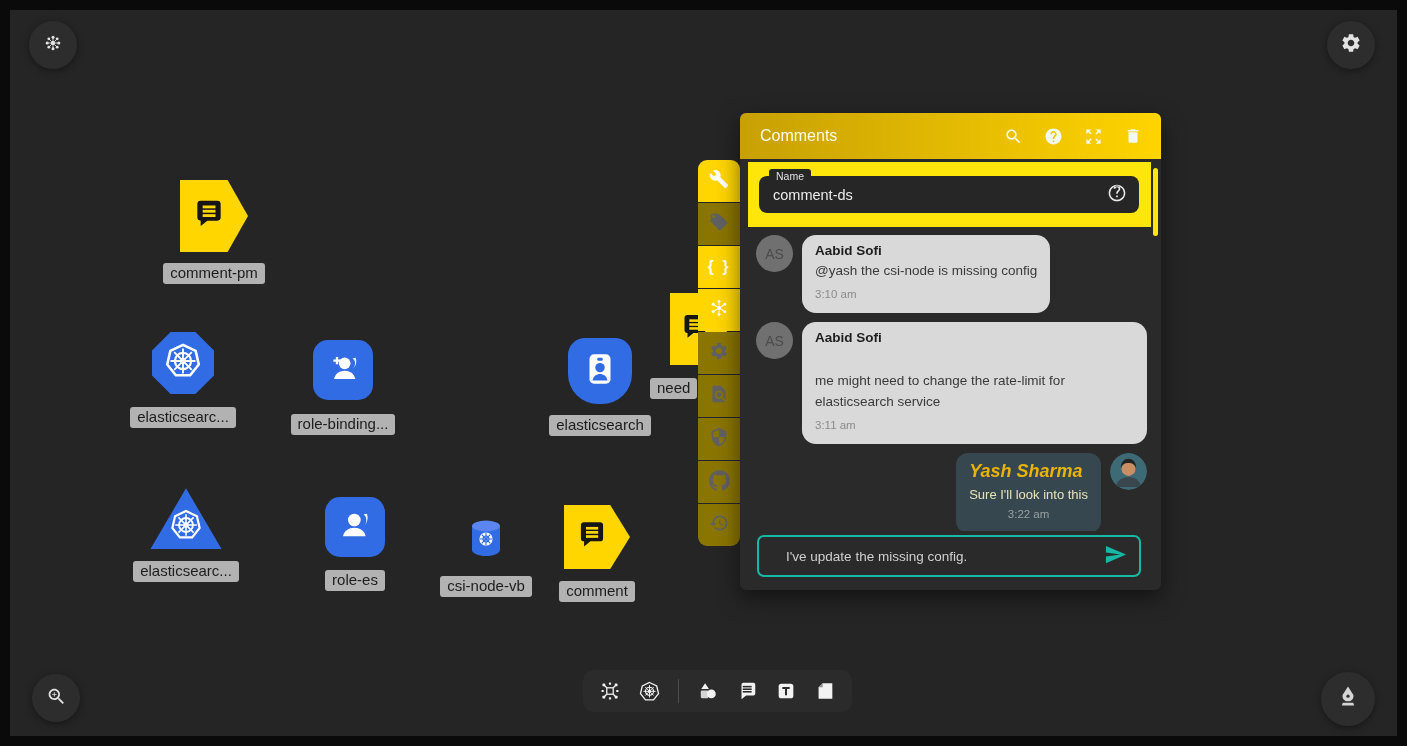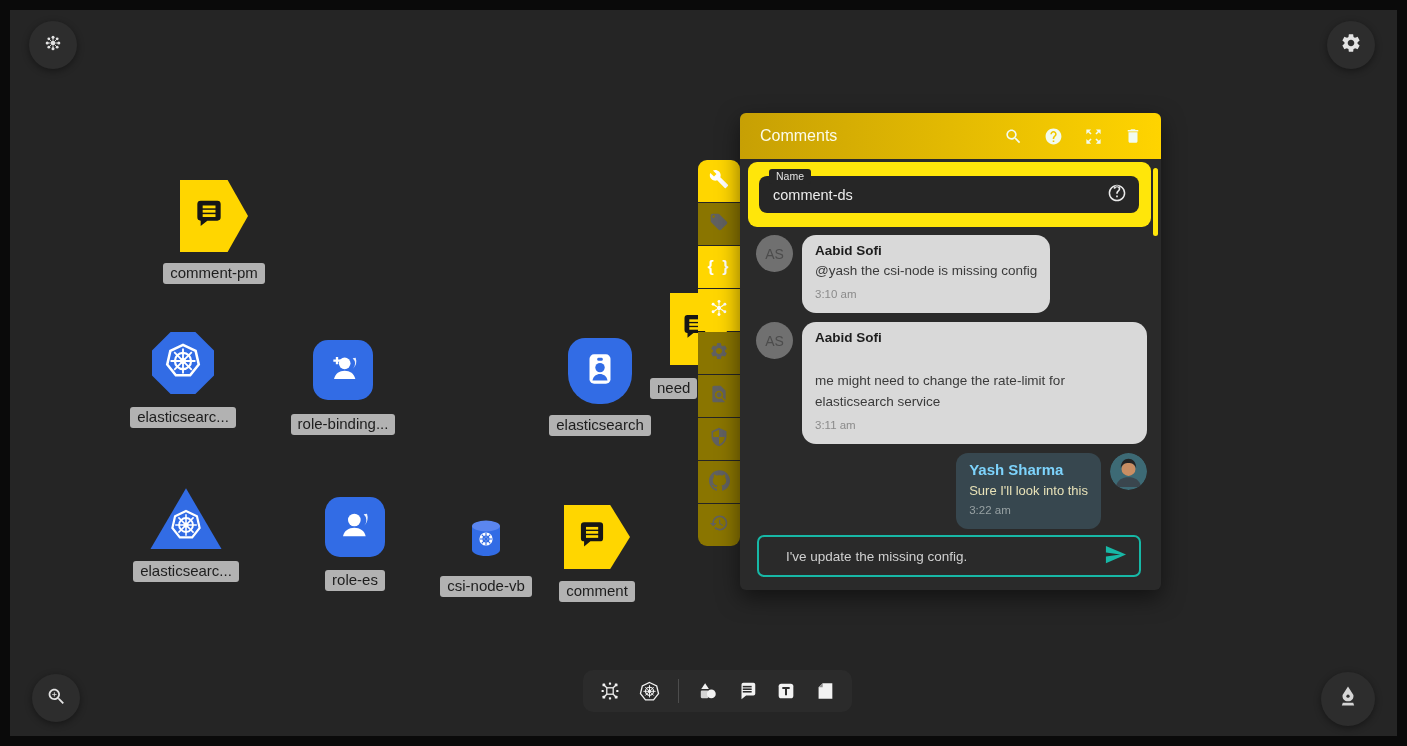--- a/index.html
+++ b/index.html
@@ -26,39 +26,39 @@
   .tbtn.on  { background:#FFD600; color:#ffffff; }
   .tbtn.off { background:#8A7500; color:#616161; }
   .braces { font-weight:bold; font-size:16px; letter-spacing:2px; }
 
   
   .panel { position:absolute; left:730px; top:103px; width:421px; height:477px; background:#2a2a2a; border-radius:6px; z-index:10; box-shadow:0 8px 22px rgba(0,0,0,.5); display:flex; flex-direction:column; }
   .panel-header { height:46px; background:linear-gradient(90deg,#C7A004,#FFD400); display:flex; align-items:center; padding:0 19px 0 20px; border-radius:6px 6px 0 0; flex-shrink:0; }
   .panel-title { font-size:16px; color:#fbfbe9; flex:1; }
   .ph-icons { display:flex; gap:21px; color:#f2fbef; align-items:center; }
   .ph-icons svg { display:block; cursor:pointer; }
-  .name-section { background:#FFE60A; margin:3px 10px 0 8px; padding:14px 12px 14px 11px; position:relative; flex-shrink:0;border-radius:9px; }
+  .name-section { background:#FFE60A; margin:3px 10px 0 8px; padding:14px 12px 14px 11px; position:relative; flex-shrink:0; }
   .name-chip { position:absolute; top:7px; left:21px; background:#262626; color:#e2e2e2; font-size:10.5px; padding:1px 7px 2px; border-radius:3px; z-index:2; }
   .name-input-wrap { background:#262626; border-radius:8px; height:37px; display:flex; align-items:center; padding:0 12px 0 14px; gap:8px; }
   .name-input-wrap input { flex:1; background:transparent; border:none; outline:none; color:#ececec; font-size:14.5px; font-family:inherit; }
   .scroll-thumb { position:absolute; right:3px; top:55px; width:5px; height:68px; background:#FFE60A; border-radius:3px; }
   .messages { padding:8px 14px 0 16px; flex:1; overflow:hidden; }
   .msg { display:flex; gap:9px; margin-bottom:9px; align-items:flex-start; }
   .msg.right { justify-content:flex-end; }
   .avatar { width:37px; height:37px; border-radius:50%; background:#707070; color:#4c4c4c; display:flex; align-items:center; justify-content:center; font-size:14px; flex-shrink:0; }
   .avatar-img { width:37px; height:37px; border-radius:50%; overflow:hidden; flex-shrink:0; }
   .bubble { background:#d9d9d9; border-radius:14px; padding:8px 13px 13px; color:#3a3a3a; }
   .b-name { font-weight:bold; color:#1e1e1e; font-size:13.5px; margin-bottom:3px; }
   .b-text { font-size:13.5px; line-height:1.5; }
   .b-time { font-size:11.5px; color:#8b8b8b; margin-top:7px; }
   .msg-gap { height:23px; }
   .bubble.dark { background:#37474F; border-radius:12px; }
-  .bubble.dark .b-name { color:#7dd3fc; font-size:15px; }
+  .bubble.dark .b-name { color:#eab308; font-size:18px;font-style:italic; }
   .bubble.dark .b-text { color:#e8e2b8; font-size:13px; }
-  .bubble.dark .b-time { color:#97a1a3; text-align:left; margin-top:4px; }
+  .bubble.dark .b-time { color:#97a1a3; text-align:center; margin-top:4px; }
   .chat-input { margin:4px 20px 13px 17px; border:2px solid #17B8A6; border-radius:7px; height:42px; display:flex; align-items:center; padding:0 12px 0 27px; gap:8px; flex-shrink:0; }
   .chat-input input { flex:1; background:transparent; border:none; outline:none; color:#d0d0d0; font-size:13.5px; font-family:inherit; }
 
   
   .btb { position:absolute; left:573px; top:660px; height:42px; background:#2b2b2b; border-radius:10px; display:flex; align-items:center; padding:0 16px; gap:17px; color:#f2f2f2; z-index:5; }
   .btb .sep { width:1px; height:24px; background:#4d4d4d; }
   .btb svg { display:block; cursor:pointer; }
 
   .occ-label { position:absolute; left:640px; top:368px; z-index:1; }
   .occ-icon { position:absolute; left:660px; top:283px; z-index:1; }

